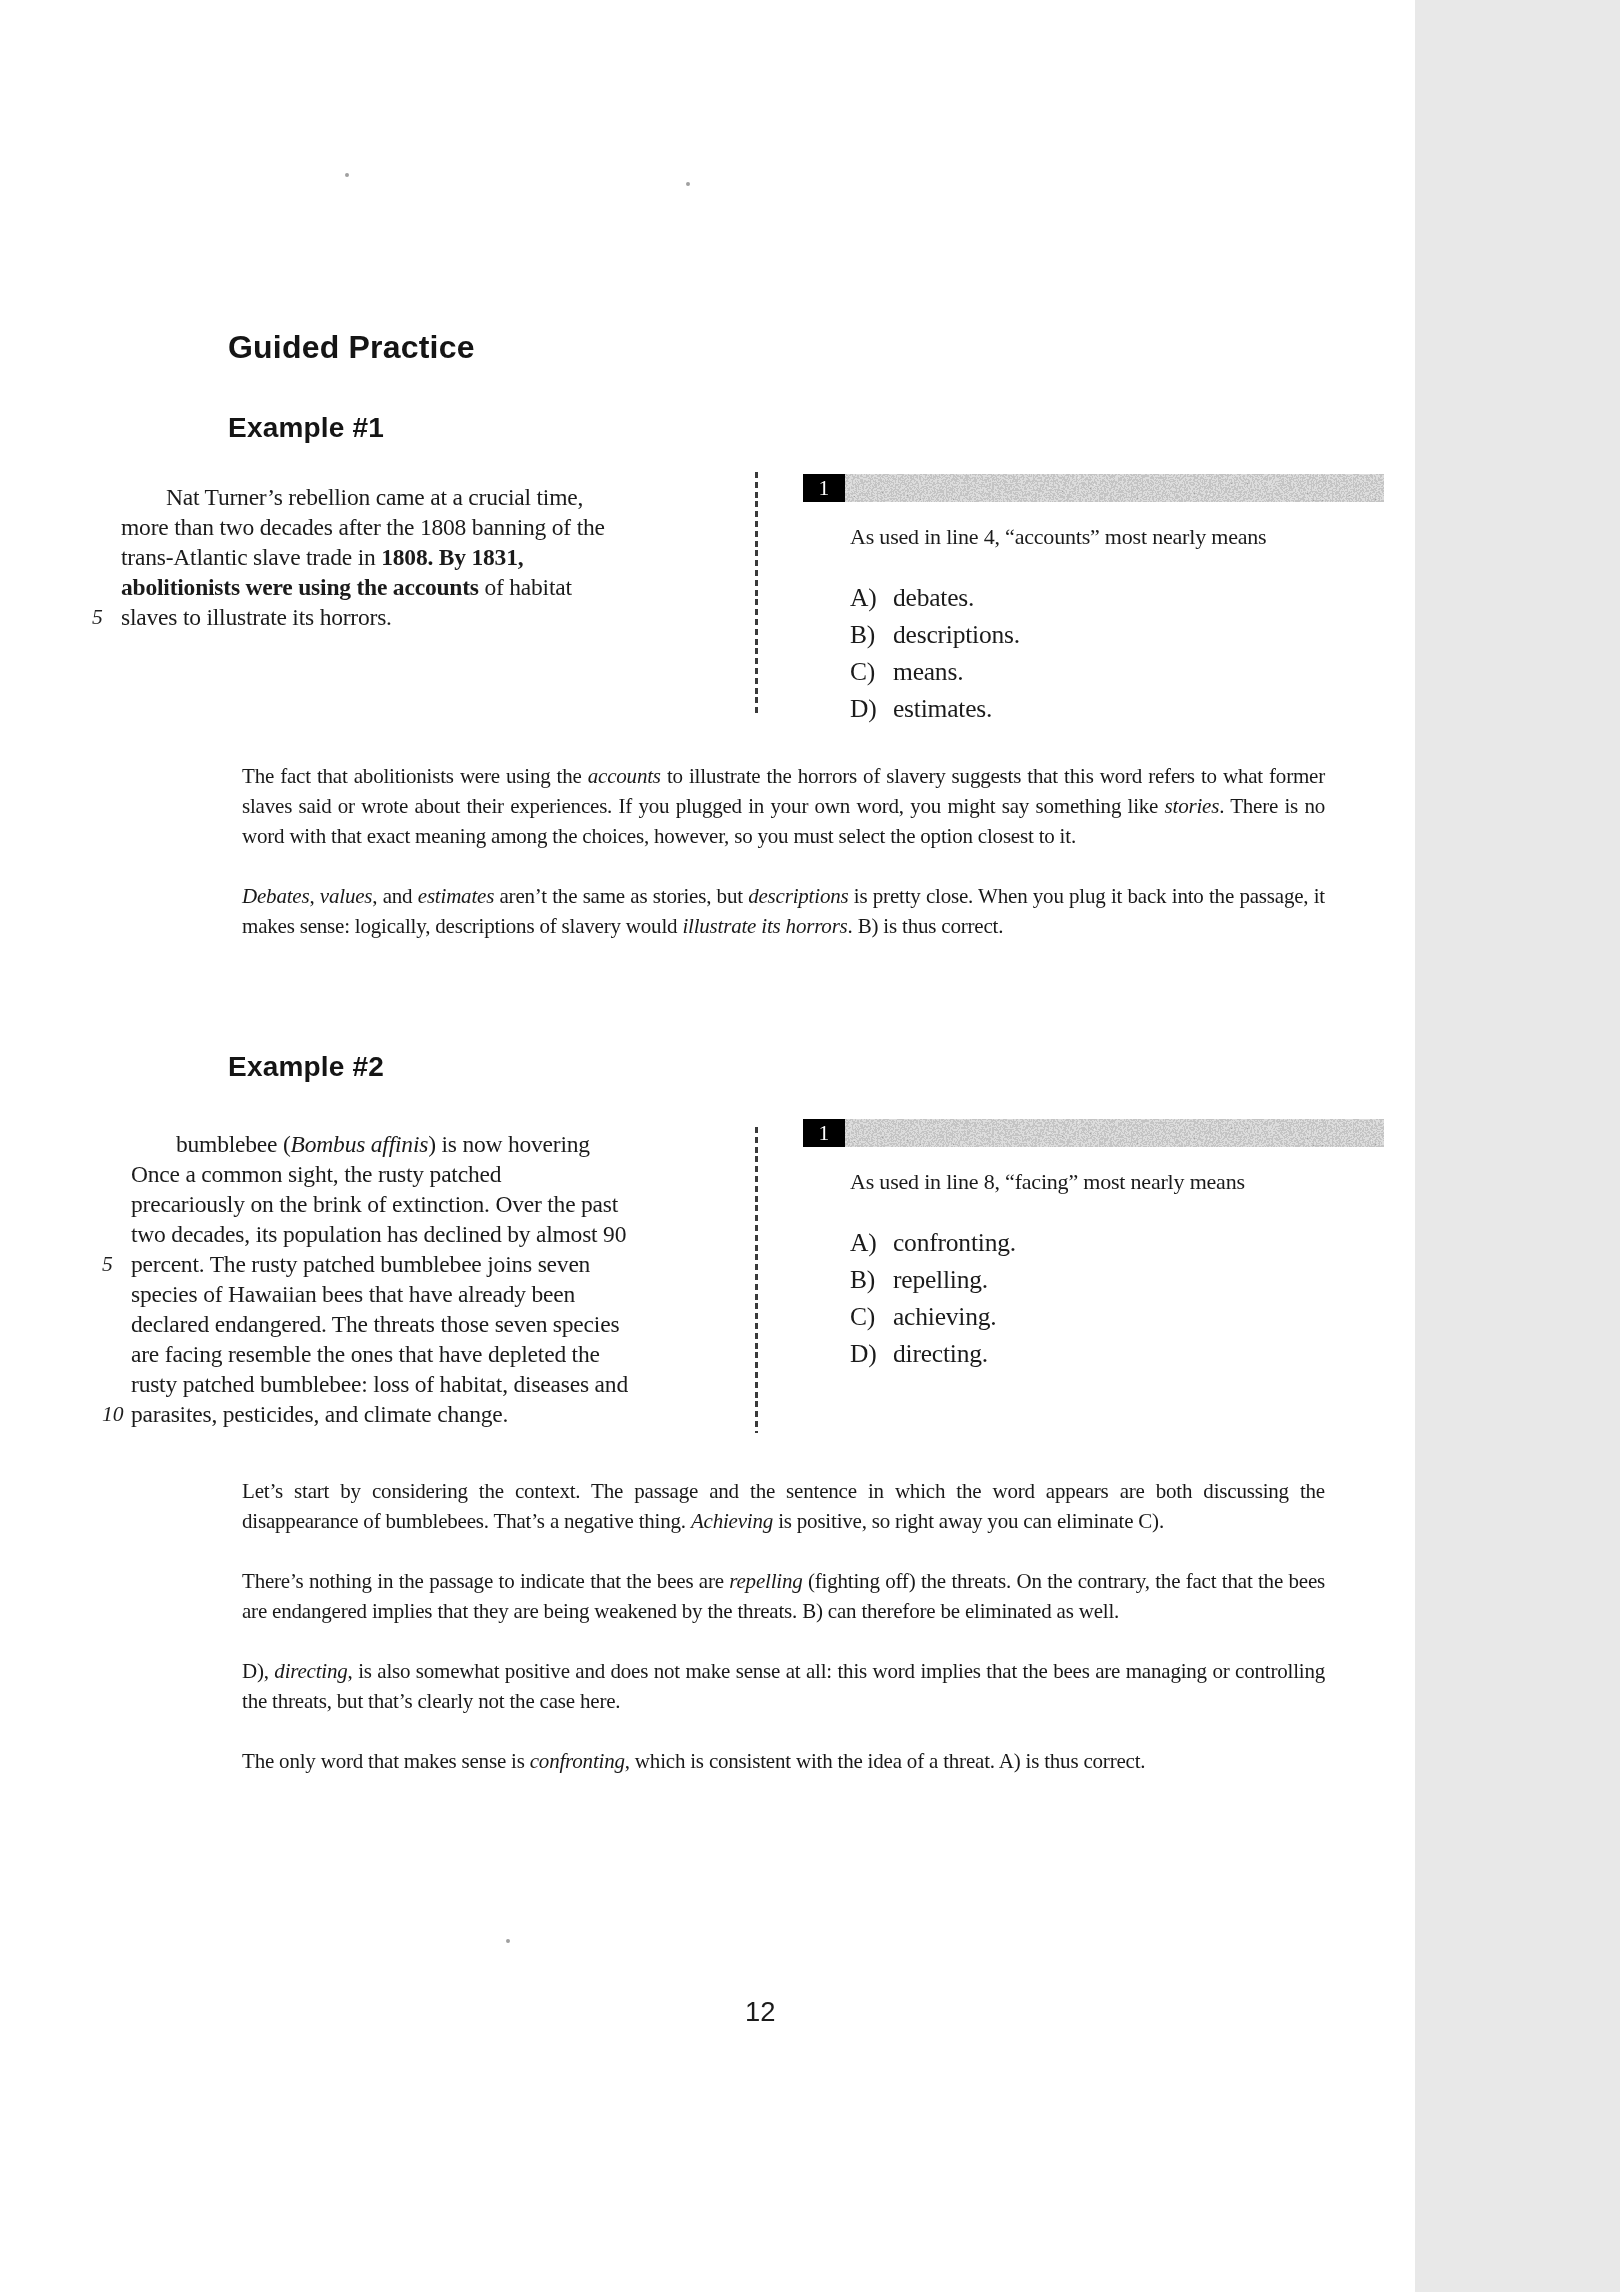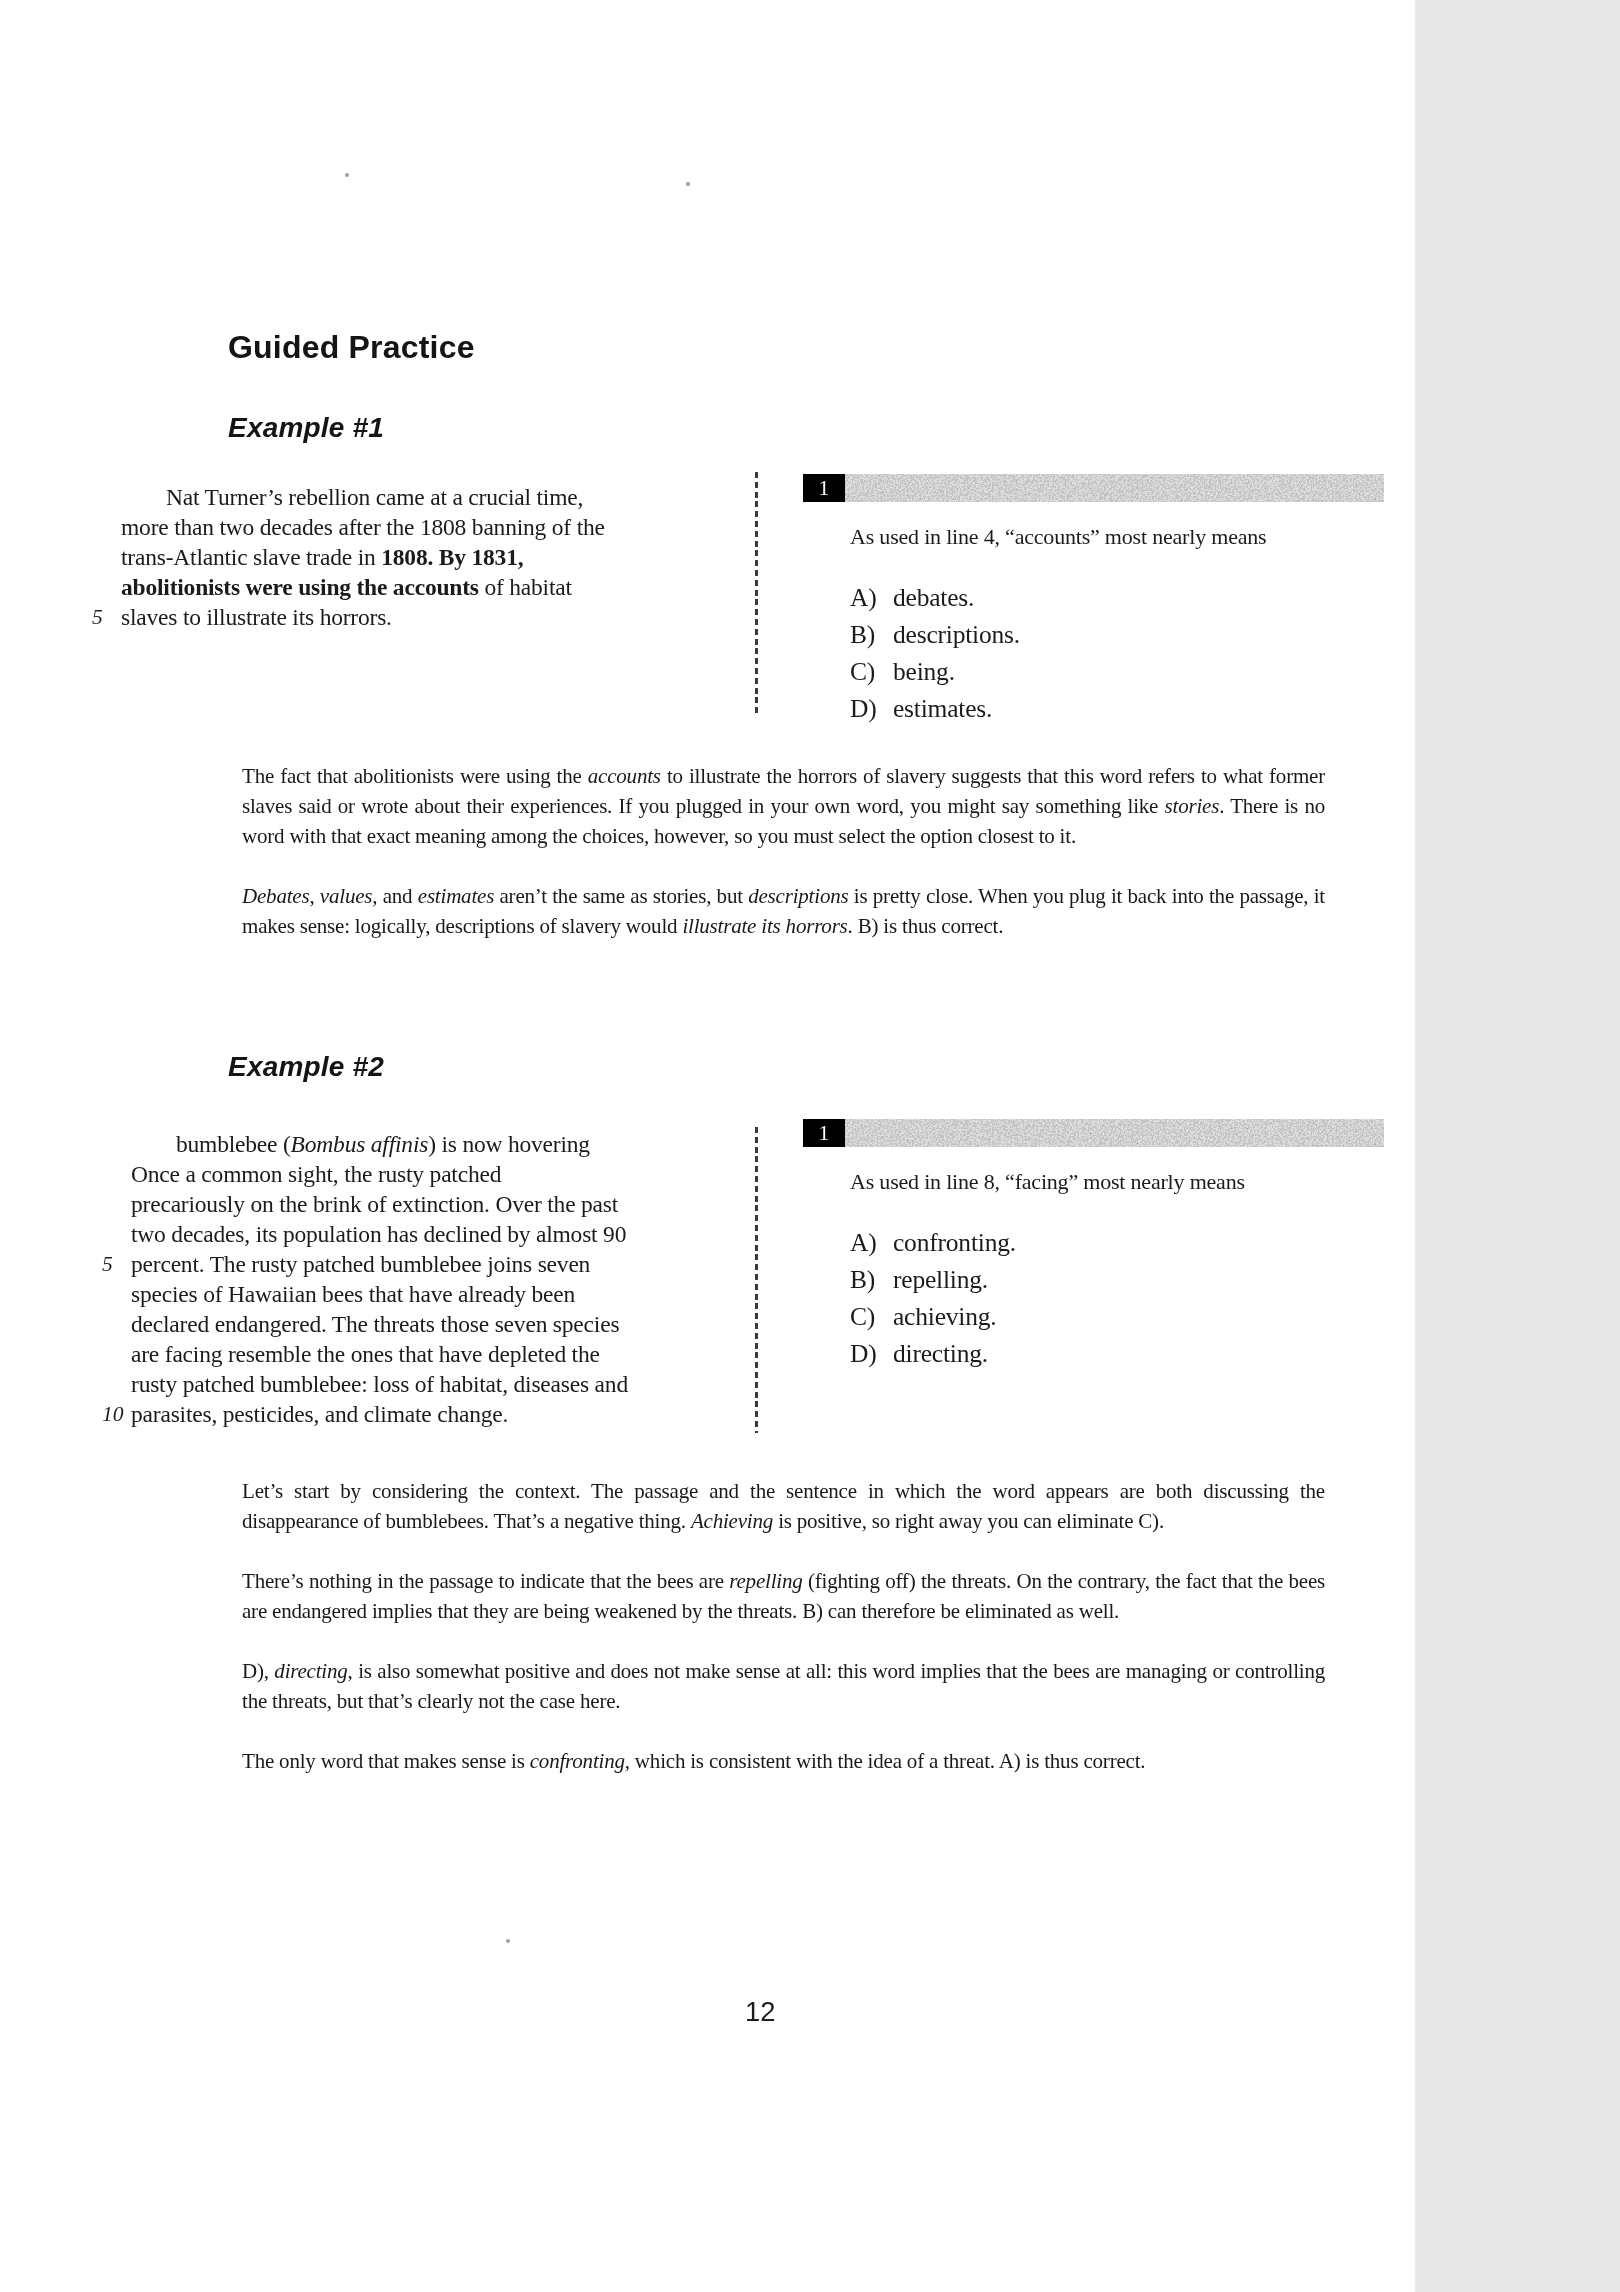--- a/index.html
+++ b/index.html
@@ -13,21 +13,21 @@
     font-family:"Liberation Serif","DejaVu Serif",serif;
   }
   .abs{position:absolute;}
   
   .h-section{
     font-family:"Liberation Sans","DejaVu Sans",sans-serif;
     font-weight:bold;font-size:32px;color:#151515;letter-spacing:0.2px;
   }
   .h-example{
     font-family:"Liberation Sans","DejaVu Sans",sans-serif;
-    font-weight:bold;font-size:28px;color:#151515;letter-spacing:0.2px;font-style:italic;
+    font-weight:bold;font-size:28px;color:#151515;letter-spacing:0.2px;
   }
   
   .passage{font-size:23.5px;line-height:30px;}
   .pline{display:flex;white-space:nowrap;}
   .pnum{
     width:29px;flex:0 0 29px;font-style:italic;font-size:21.6px;
     color:#1f1f1f;text-align:left;
   }
   .ptext{letter-spacing:-0.2px;}
   .passage .pline:first-child .ptext{padding-left:45px;}
@@ -127,21 +127,21 @@
       <div class="qstipple">
         <svg preserveAspectRatio="none" viewBox="0 0 550 29" width="539" height="28">
             <rect x="0" y="0" width="100%" height="100%" filter="url(#dither)"></rect>
           </svg>
       </div>
     </div>
     <div class="qprompt">As used in line 4, “accounts” most nearly means</div>
     <div class="qoptions">
       <div class="qopt"><span class="qletter">A)</span><span>debates.</span></div>
       <div class="qopt"><span class="qletter">B)</span><span>descriptions.</span></div>
-      <div class="qopt"><span class="qletter">C)</span><span>being.</span></div>
+      <div class="qopt"><span class="qletter">C)</span><span>means.</span></div>
       <div class="qopt"><span class="qletter">D)</span><span>estimates.</span></div>
     </div>
   </div>
 
   <div class="abs expl" style="left:242px;top:761px;">
     <p><span>The fact that abolitionists were using the </span><span class="i">accounts</span><span> to illustrate the horrors of slavery suggests that this word refers to what former slaves said or wrote about their experiences. If you plugged in your own word, you might say something like </span><span class="i">stories</span><span>. There is no word with that exact meaning among the choices, however, so you must select the option closest to it.</span></p>
     <p><span class="i">Debates</span><span>, </span><span class="i">values</span><span>, and </span><span class="i">estimates</span><span> aren’t the same as stories, but </span><span class="i">descriptions</span><span> is pretty close. When you plug it back into the passage, it makes sense: logically, descriptions of slavery would </span><span class="i">illustrate its horrors</span><span>. B) is thus correct.</span></p>
   </div>
 
   <div class="abs h-example" style="left:228px;top:1051px;">Example #2</div>

